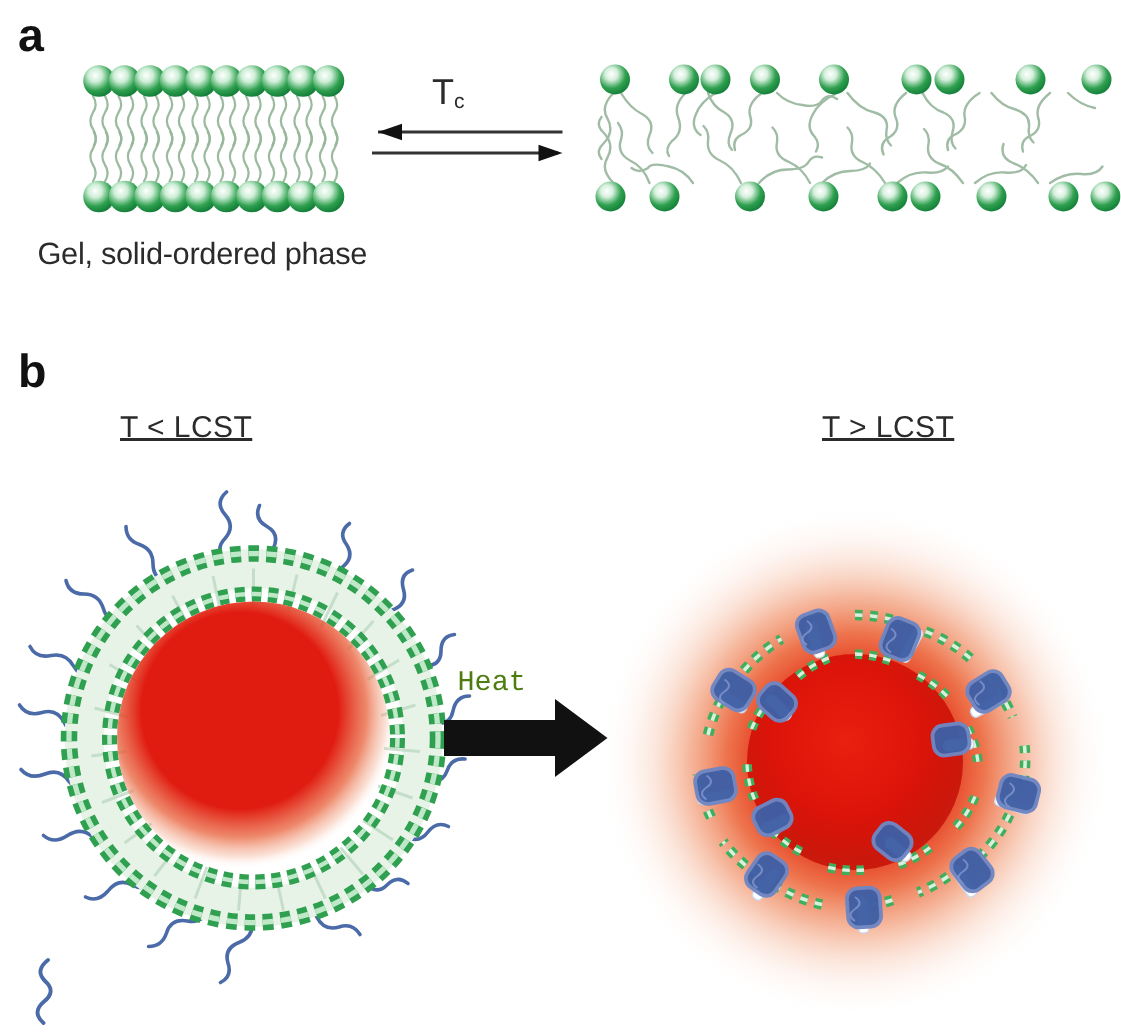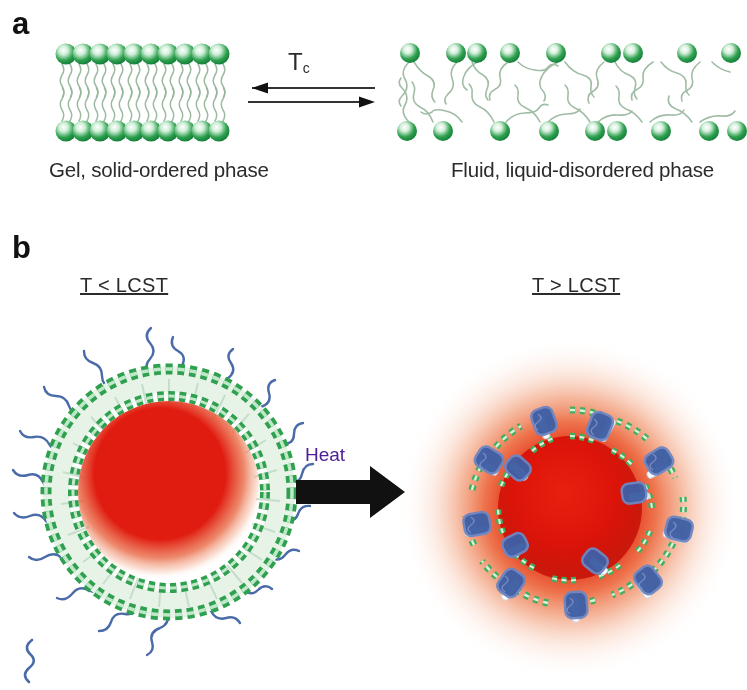--- a/index.html
+++ b/index.html
@@ -33,44 +33,43 @@
   #letter-a { left: 12px; top: 8px; }
   #letter-b { left: 12px; top: 232px; }
 
   .caption {
     position: absolute;
     font-family: "Liberation Sans", sans-serif;
     font-size: 20.5px;
     color: #2b2b2b;
     white-space: nowrap;
     letter-spacing: -0.2px;
-    margin-left: 24px;
   }
   #cap-gel { left: 25px; top: 158px; }
   #cap-fluid { left: 427px; top: 158px; }
 
   .cond-label {
     position: absolute;
     font-family: "Liberation Sans", sans-serif;
     font-size: 20px;
     color: #2b2b2b;
     white-space: nowrap;
     letter-spacing: 0.3px;
     text-decoration: underline;
   }
   #label-tlow { left: 80px; top: 274px; }
-  #label-thigh { left: 532px; top: 274px; }
+  #label-thigh { left: 548px; top: 274px; }
 
   #label-heat {
     position: absolute;
     left: 305px;
     top: 444px;
-    font-family: Liberation Sans, sans-serif;
+    font-family: Liberation Mono, monospace;
     font-size: 19px;
-    color: #4c1d95;
+    color: #4d7c0f;
     white-space: nowrap;
     text-align: center;
   }
 
   #label-tc {
     position: absolute;
     left: 288px;
     top: 48px;
     font-family: "Liberation Sans", sans-serif;
     font-size: 24px;
@@ -269,21 +268,20 @@
         <circle cx="595" cy="131" r="10" fill="url(#headGradSm)"></circle>
         <circle cx="617" cy="131" r="10" fill="url(#headGradSm)"></circle>
         <circle cx="661" cy="131" r="10" fill="url(#headGradSm)"></circle>
         <circle cx="709" cy="131" r="10" fill="url(#headGradSm)"></circle>
         <circle cx="737" cy="131" r="10" fill="url(#headGradSm)"></circle>
       </g>
     </g>
   </svg>
 
   <div class="caption" id="cap-gel">Gel, solid-ordered phase</div>
-  <div class="caption" id="cap-fluid">Fluid, liquid-disordered phase</div>
   <div id="label-tc"><span>T</span><sub>c</sub></div>
 
   <div class="cond-label" id="label-tlow">T &lt; LCST</div>
   <div class="cond-label" id="label-thigh">T &gt; LCST</div>
   <div id="label-heat">Heat</div>
 
   <svg class="layer" id="panel-b-svg" viewBox="0 0 747 690">
     <defs>
       <radialGradient id="coreGrad" cx="42%" cy="38%" r="62%">
         <stop offset="0%" stop-color="#ec2a16"></stop>

